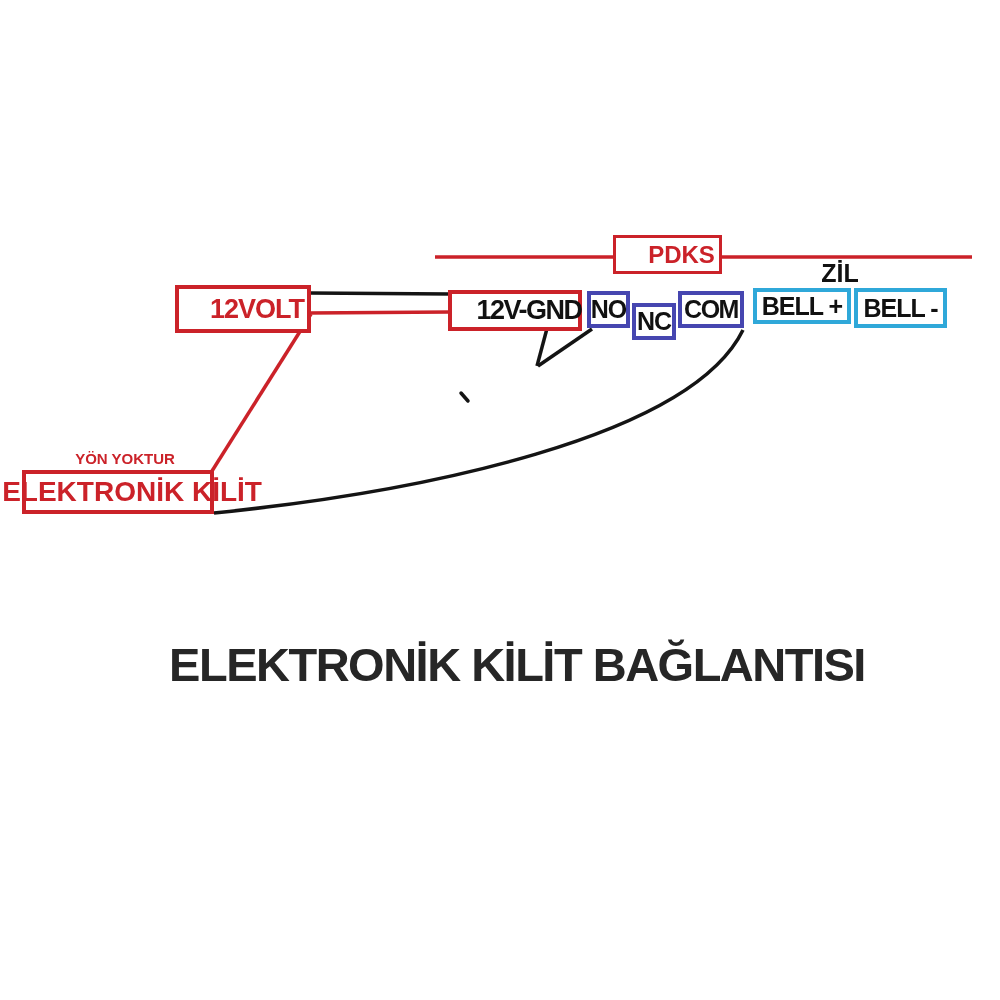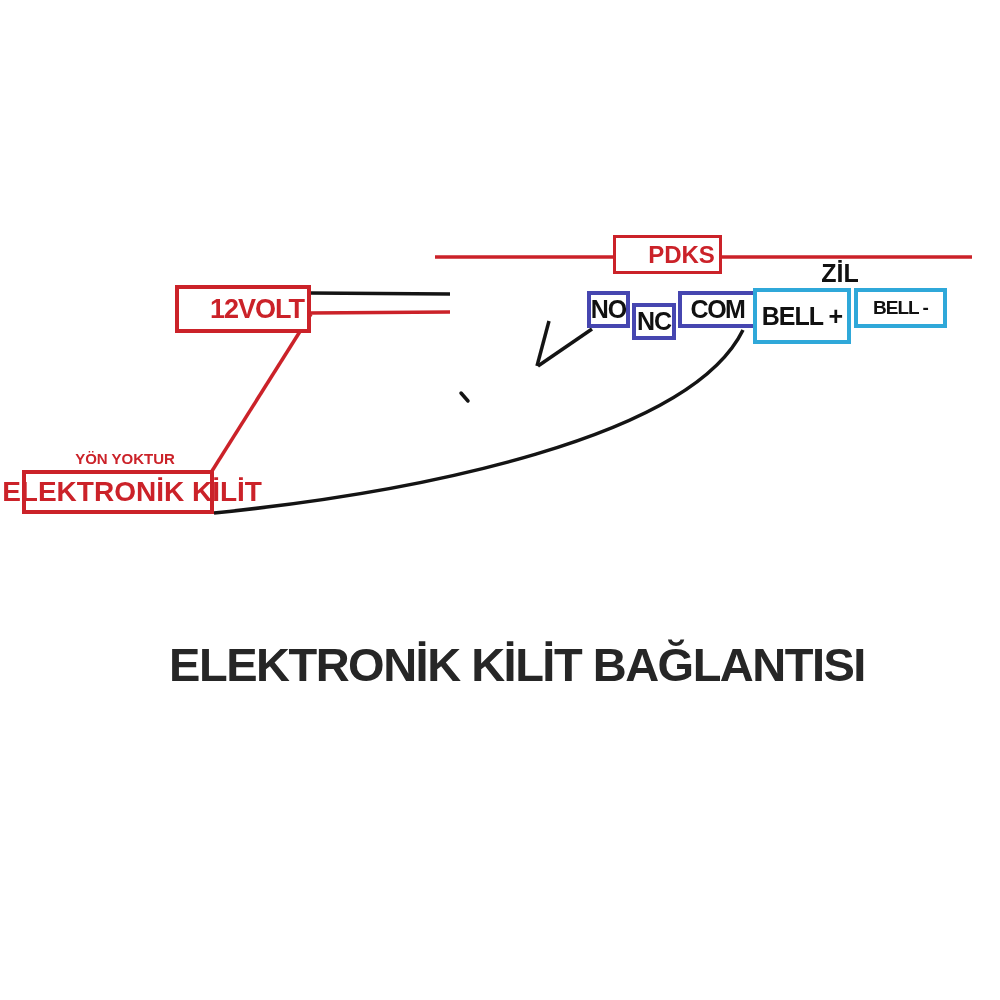--- a/index.html
+++ b/index.html
@@ -25,23 +25,23 @@
   .lbl{
     position:absolute;z-index:1;font-weight:bold;white-space:nowrap;
     display:flex;align-items:center;justify-content:center;
   }
   
   #pdks-box{left:613px;top:235px;width:109px;height:39px;border-width:3px;font-size:24px;}
   #volt-box{left:175px;top:285px;width:136px;height:48px;font-size:27px;letter-spacing:-1px;}
   #gnd-box{left:448px;top:290px;width:134px;height:41px;font-size:27px;letter-spacing:-1.5px;}
   #no-box{left:587px;top:291px;width:43px;height:37px;font-size:25px;letter-spacing:-1px;}
   #nc-box{left:632px;top:303px;width:44px;height:37px;font-size:25px;letter-spacing:-1px;}
-  #com-box{left:678px;top:291px;width:79px;height:37px;font-size:25px;letter-spacing:-1.5px;}
-  #bellp-box{left:753px;top:288px;width:98px;height:56px;font-size:25px;letter-spacing:-1px;}
-  #bellm-box{left:854px;top:288px;width:93px;height:40px;font-size:19px;letter-spacing:-1px;}
+  #com-box{left:678px;top:291px;width:66px;height:37px;font-size:25px;letter-spacing:-1.5px;}
+  #bellp-box{left:753px;top:288px;width:98px;height:36px;font-size:25px;letter-spacing:-1px;}
+  #bellm-box{left:854px;top:288px;width:93px;height:40px;font-size:25px;letter-spacing:-1px;}
   #ortak-box{left:430px;top:365px;width:158px;height:26px;font-size:15px;}
   #lock-box{left:22px;top:470px;width:192px;height:44px;font-size:28px;}
   #zil-label{left:808px;top:258px;width:64px;height:30px;font-size:25px;color:var(--ink);}
   #yon-label{left:60px;top:448px;width:130px;height:20px;font-size:15px;color:var(--red);}
   #title{
     left:34px;top:636px;width:966px;height:56px;
     font-size:47px;letter-spacing:-1.5px;color:var(--title);
     justify-content:center;
   }
 </style>
@@ -60,20 +60,21 @@
     <path class="stroke-black" d="M 214 513 C 420 492, 690 438, 743 330" fill="none" stroke-width="3.5"></path>
     <line class="stroke-black" x1="461" y1="393" x2="468" y2="401" stroke-width="3.5" stroke-linecap="round"></line>
   </svg>
 
   <div class="box red-box red-text" id="pdks-box">PDKS</div>
 
   <div class="lbl" id="zil-label">ZİL</div>
 
   <div class="box red-box red-text" id="volt-box">12VOLT</div>
 
+  <div class="box red-box ink-text" id="gnd-box">12V-GND</div>
 
   <div class="box blue-box ink-text" id="no-box">NO</div>
 
   <div class="box blue-box ink-text" id="nc-box">NC</div>
 
   <div class="box blue-box ink-text" id="com-box">COM</div>
 
   <div class="box cyan-box ink-text" id="bellp-box">BELL +</div>
 
   <div class="box cyan-box ink-text" id="bellm-box">BELL -</div>

